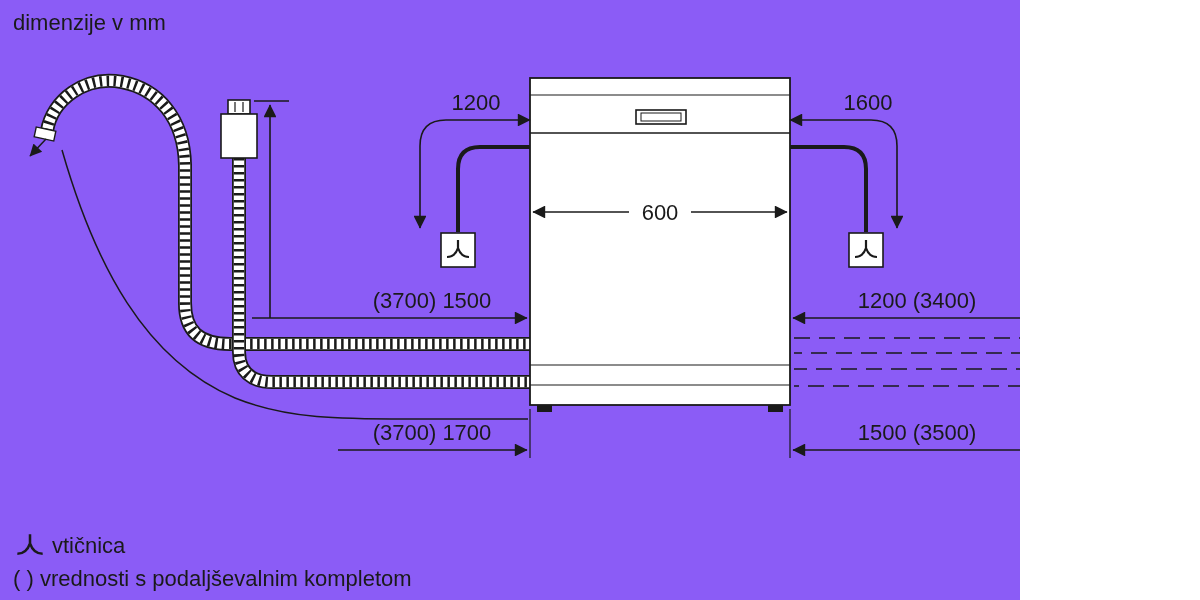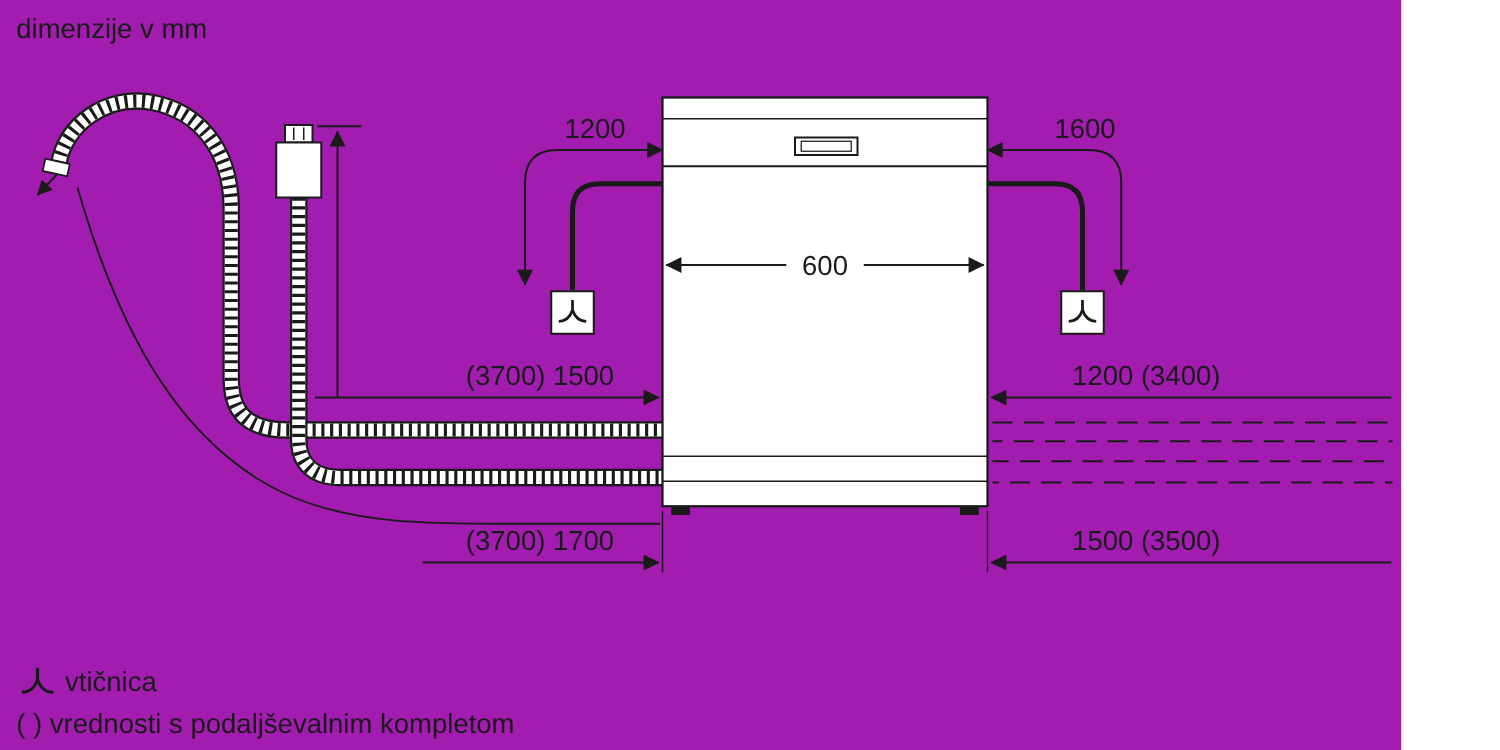--- a/index.html
+++ b/index.html
@@ -1,16 +1,16 @@
 <!DOCTYPE html>
 <html><head>
 <meta charset="utf-8">
 <style>
   html,body{margin:0;padding:0;background:#ffffff;}
-  .stage{position:relative;width:1121px;height:600px;background:#a21caf;overflow:hidden;}
+  .stage{position:relative;width:1020px;height:600px;background:#8b5cf6;overflow:hidden;}
   svg text{font-family:"Liberation Sans","DejaVu Sans",sans-serif;font-size:22px;fill:#1a1a1a;}
   .ln{stroke:#1a1a1a;fill:none;stroke-width:1.6;}
   .lnthin{stroke:#1a1a1a;fill:none;stroke-width:1.2;}
   .cord{stroke:#1a1a1a;fill:none;stroke-width:4;}
   .cordthin{stroke:#1a1a1a;fill:none;stroke-width:1.5;}
   .hose-outer{stroke:#1a1a1a;fill:none;stroke-width:14;}
   .hose-inner{stroke:#ffffff;fill:none;stroke-width:10.5;}
   .hose-ribs{stroke:#1a1a1a;fill:none;stroke-width:10.5;stroke-dasharray:2.5 4.5;}
   .whitefill{fill:#ffffff;}
   .blackfill{fill:#1a1a1a;}

